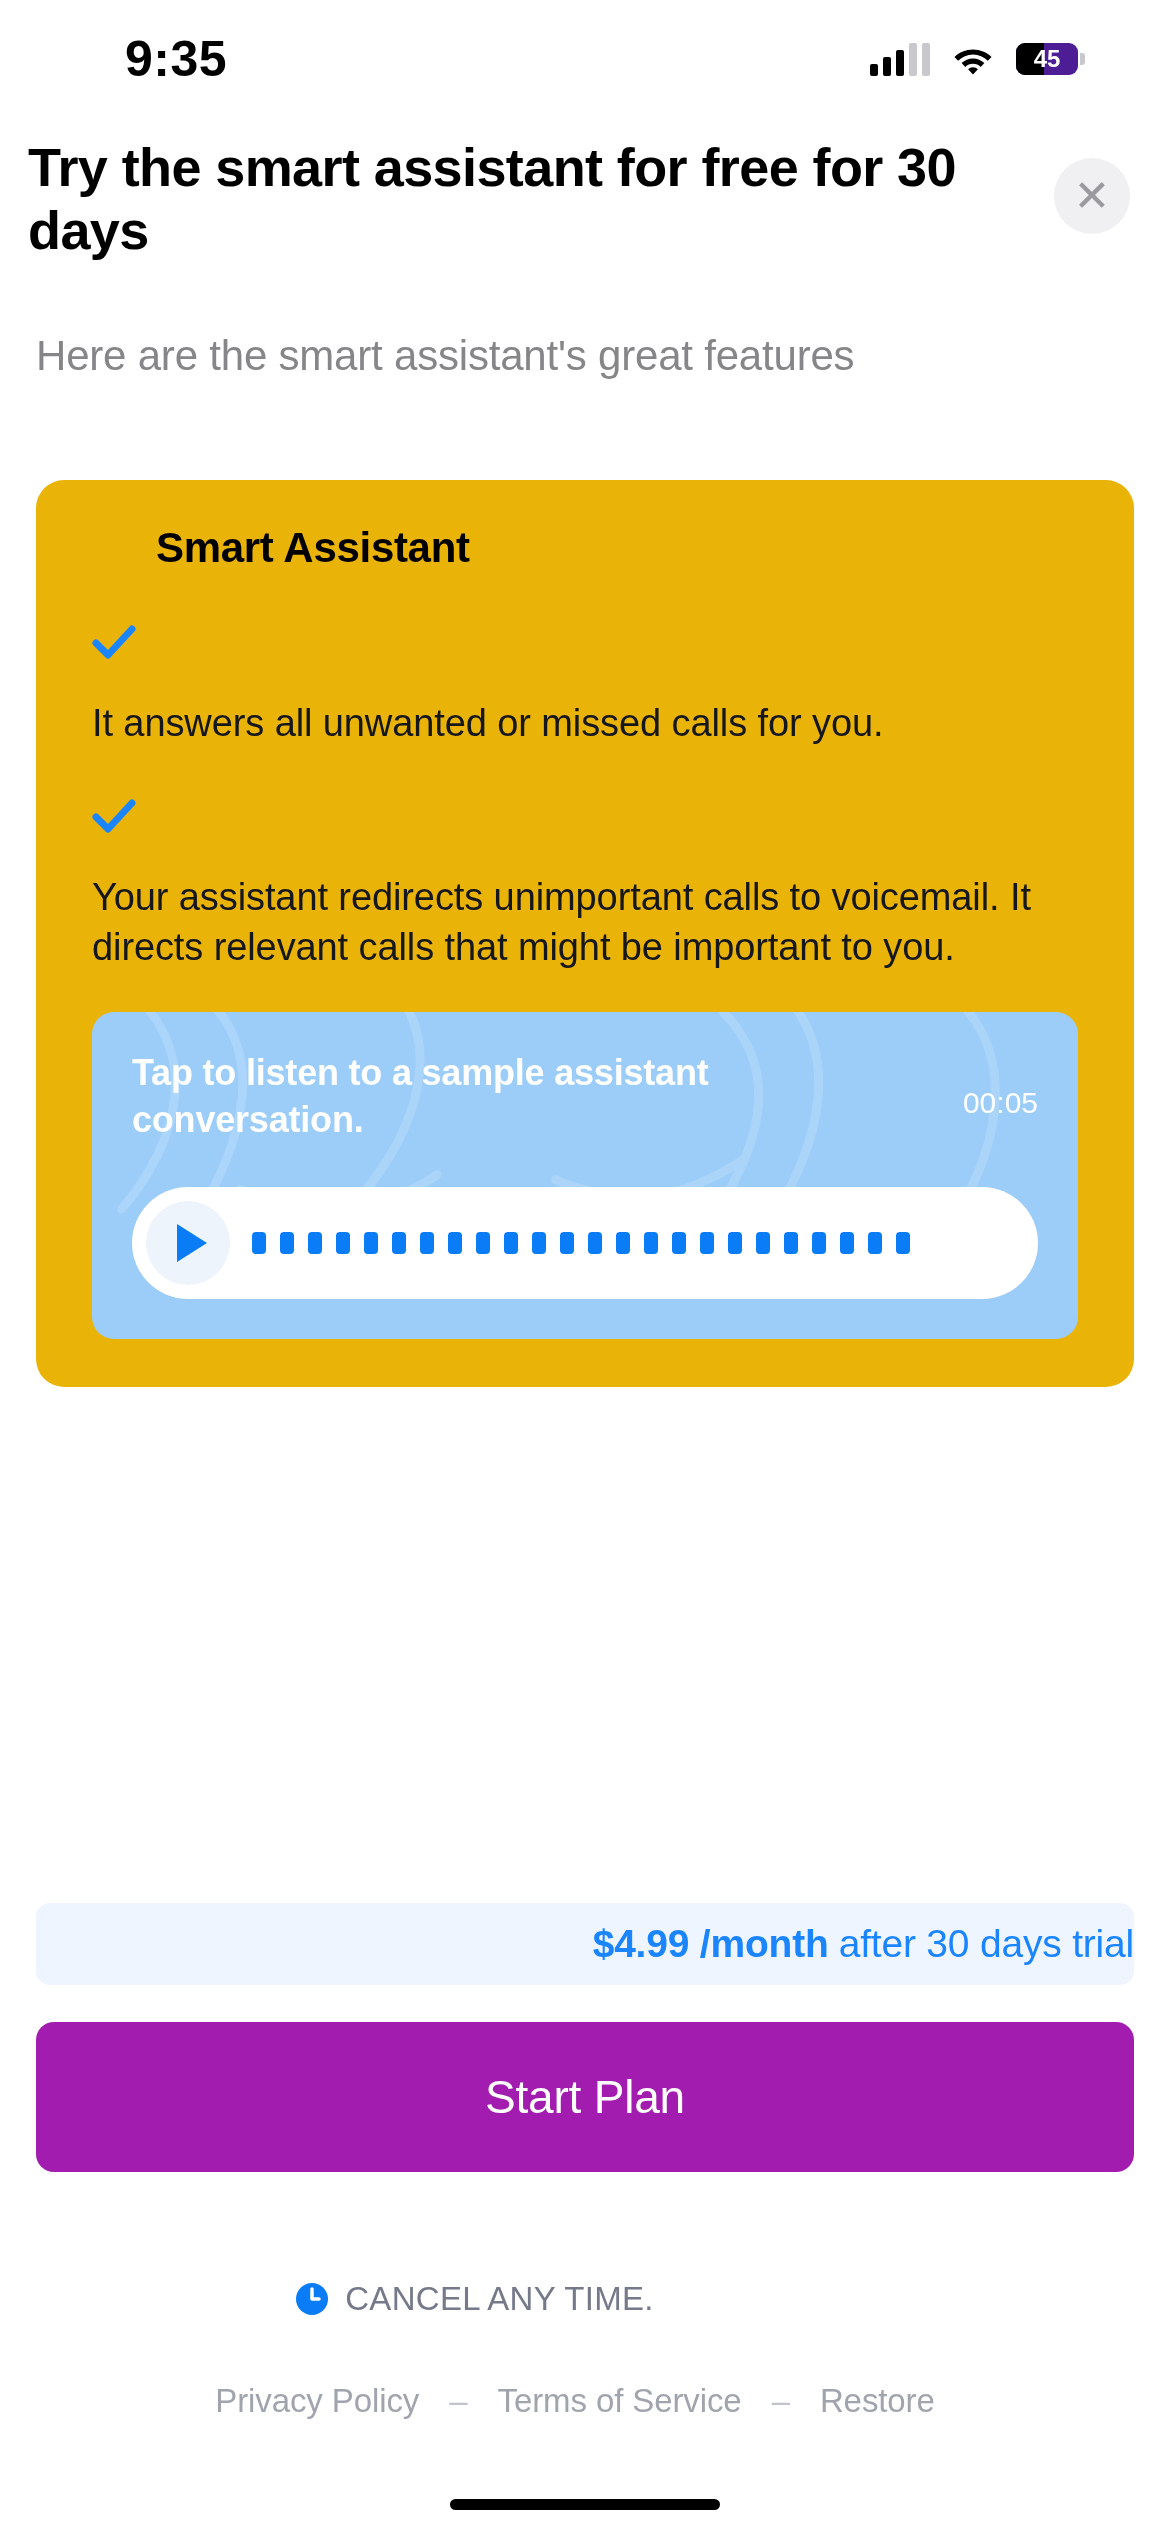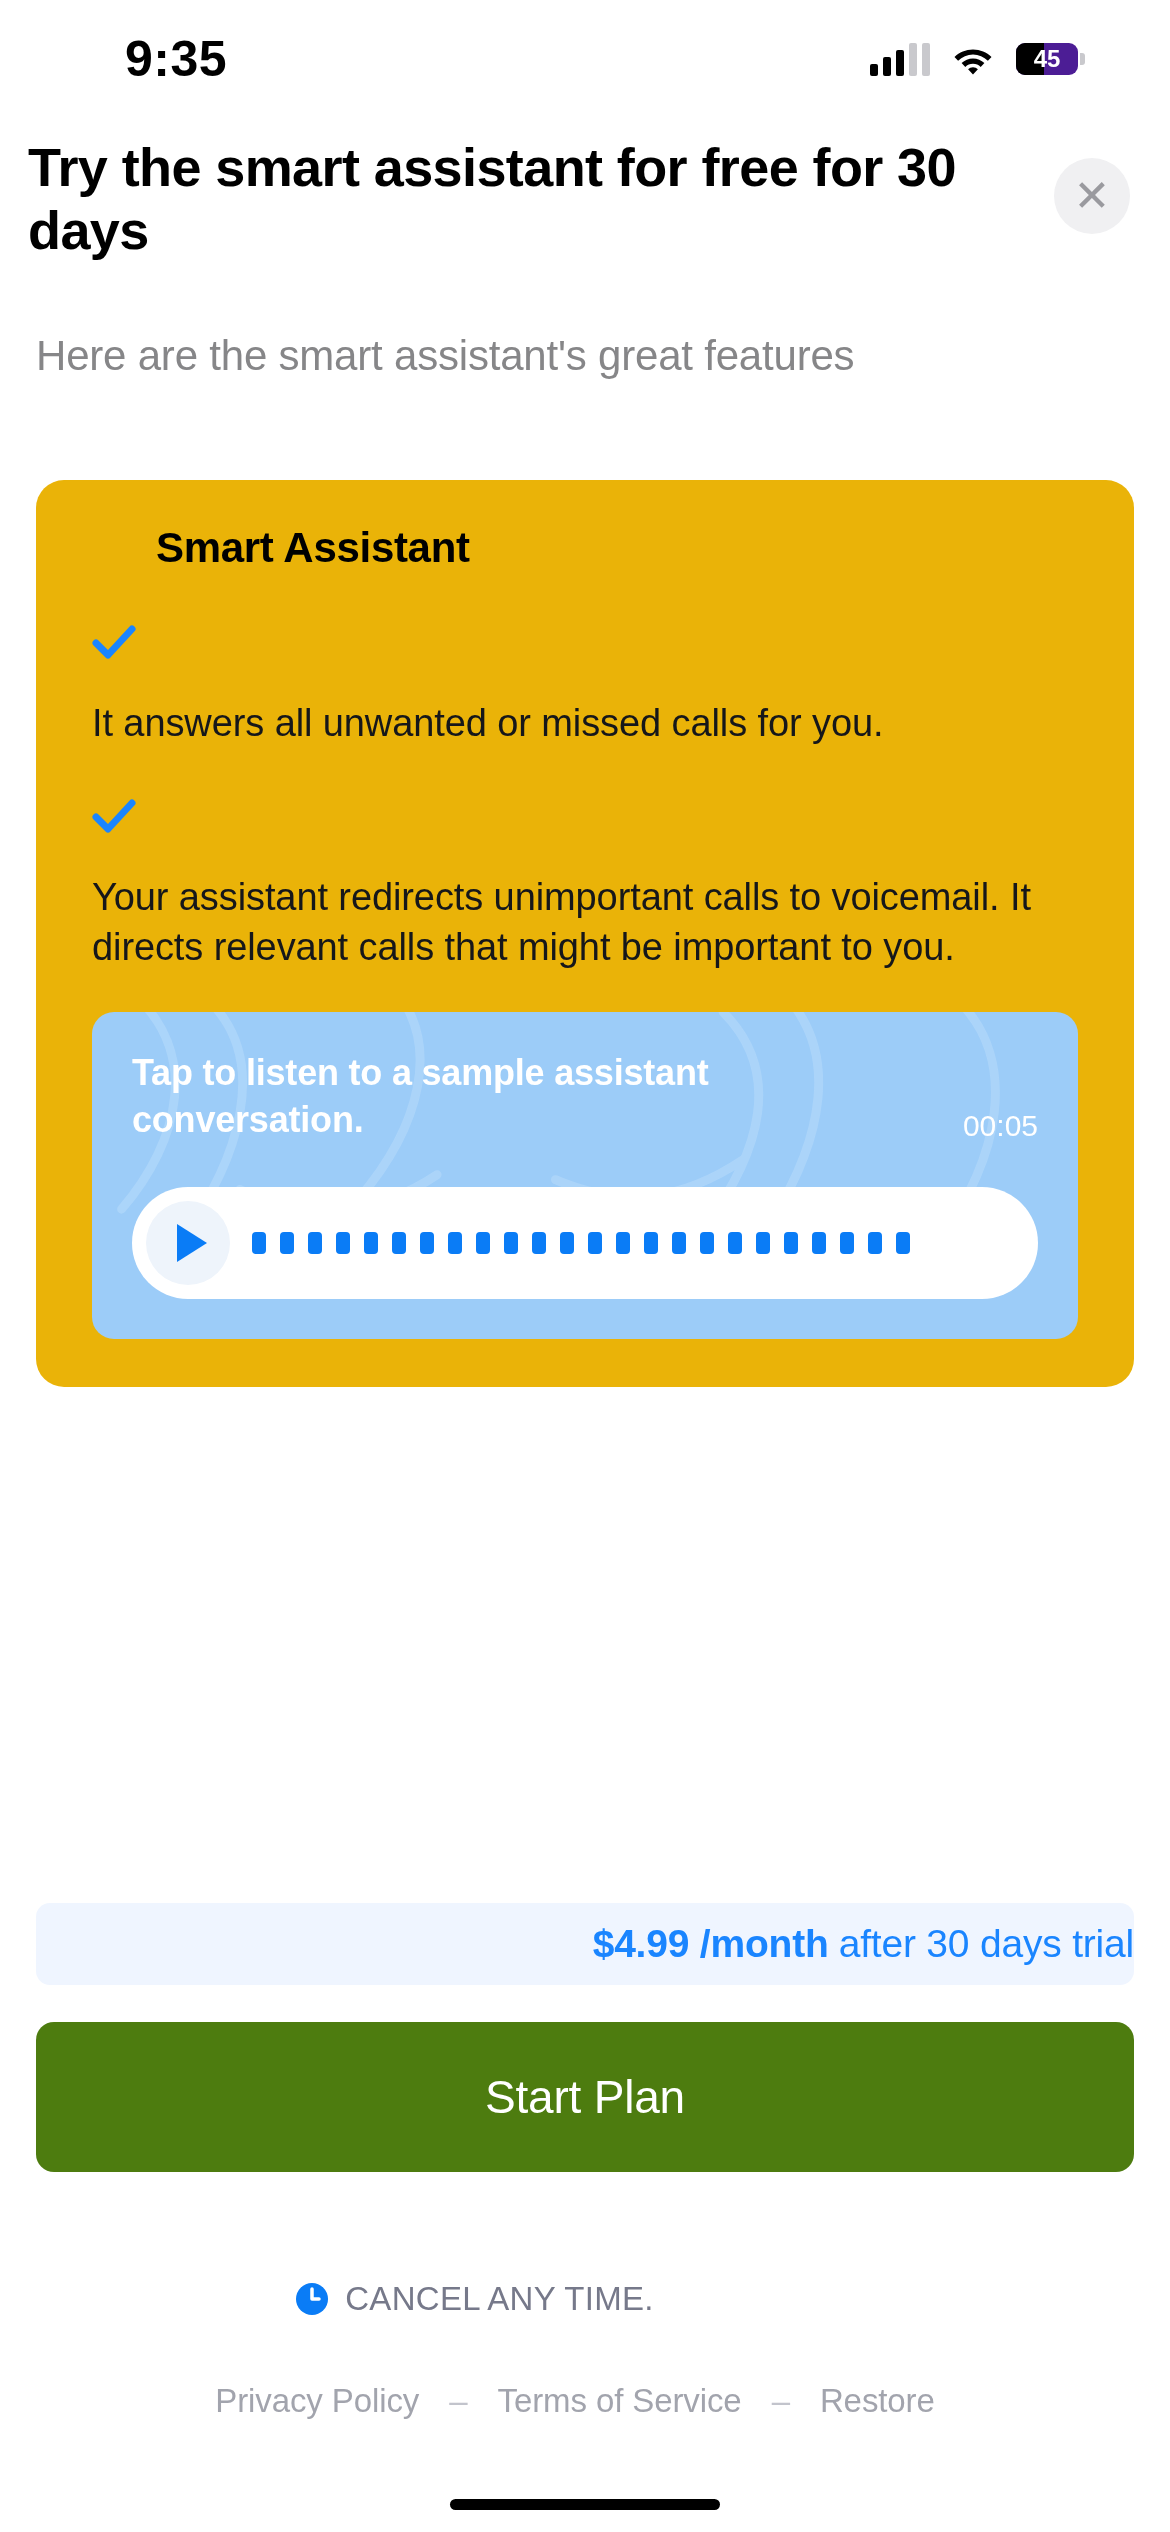--- a/index.html
+++ b/index.html
@@ -98,21 +98,21 @@
   
   .player {
     position:relative; border-radius:22px; overflow:hidden;
     background:#9cccf8; padding:38px 40px 40px 40px;
   }
   .player-swirl {
     position:absolute; inset:0; opacity:.55; pointer-events:none;
   }
   .player-top {
     position:relative; z-index:2;
-    display:flex; align-items:flex-end; justify-content:space-between; gap:24px;
+    display:flex; align-items:center; justify-content:space-between; gap:24px;
   }
   .player-label {
     font-size:36px; line-height:1.28; font-weight:700; color:#ffffff;
     max-width:620px; letter-spacing:-0.2px;
   }
   .player-time {
     font-size:30px; color:#ffffff; font-weight:400; margin-top:12px; white-space:nowrap;
   }
   .player-bar {
     position:relative; z-index:2; margin-top:44px;
@@ -140,21 +140,21 @@
     position:absolute; left:36px; top:1903px; width:1098px; height:82px;
     background:#eff5ff; border-radius:14px;
     display:flex; align-items:center; justify-content:flex-end;
     font-size:39px; color:#1a85ff; letter-spacing:-0.2px;
   }
   .price-banner b { font-weight:700; margin-right:10px; }
 
   
   .cta {
     position:absolute; left:36px; top:2022px; width:1098px; height:150px;
-    background:#4d7c0f; border:none; border-radius:18px; cursor:pointer;
+    background:#a21caf; border:none; border-radius:18px; cursor:pointer;
     color:#fff; font-size:46px; font-family:inherit; letter-spacing:-0.2px;
   }
 
   .cancel-row {
     position:absolute; left:0; top:2280px; width:949px;
     display:flex; align-items:center; justify-content:center; gap:16px;text-align:center;
   }
   .clock-icon { width:34px; height:34px; }
   .cancel-text {
     font-size:33px; color:#76798a; letter-spacing:0.3px;

